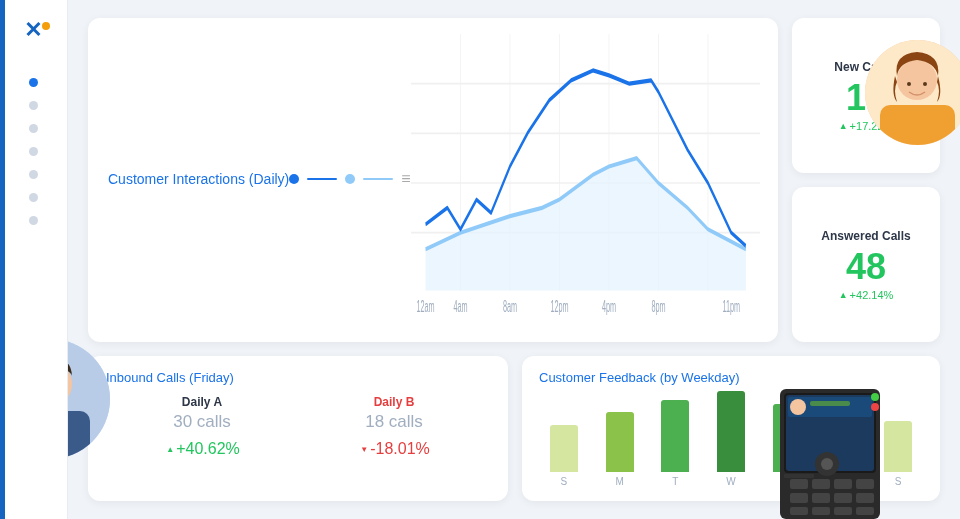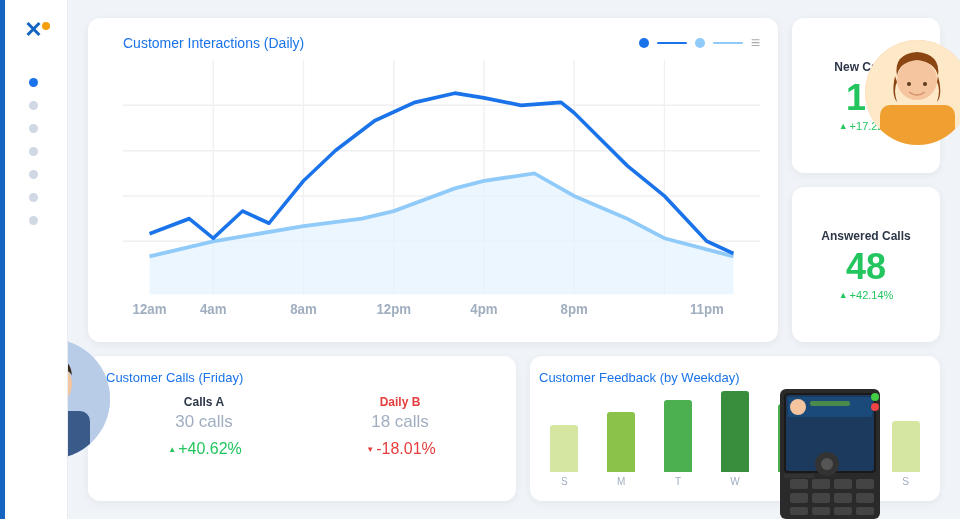--- a/index.html
+++ b/index.html
@@ -75,25 +75,25 @@
     .top-row {
       display: flex;
       gap: 14px;
       flex: 1;
     }
 
     
     .chart-card {
       background: #fff;
       border-radius: 12px;
-      padding: 16px 18px 10px 35px;
+      padding: 16px 18px 10px 20px;
       flex: 1;
       box-shadow: 0 2px 8px rgba(0,0,0,0.06);
       display: flex;
-      flex-direction: column;
+      flex-direction: row;
     }
     .chart-header {
       display: flex;
       align-items: center;
       justify-content: space-between;
       margin-bottom: 8px;
     }
     .chart-title {
       font-size: 14px;
       font-weight: 600;
@@ -119,21 +119,20 @@
       border-radius: 1px;
     }
     .chart-menu {
       font-size: 16px;
       color: #aaa;
       cursor: pointer;
     }
     .chart-area {
       flex: 1;
       position: relative;
-      font-weight: bold;
     }
     svg.chart-svg {
       width: 100%;
       height: 100%;
     }
 
     
     .stats-column {
       display: flex;
       flex-direction: column;
@@ -237,21 +236,21 @@
       gap: 2px;
     }
     .change-val.down { color: #e53e3e; }
     .change-val.up::before { content: '▲'; font-size: 8px; }
     .change-val.down::before { content: '▼'; font-size: 8px; }
 
     
     .feedback-card {
       background: #fff;
       border-radius: 12px;
-      padding: 14px 9px;
+      padding: 14px 17px;
       flex: 1;
       box-shadow: 0 2px 8px rgba(0,0,0,0.06);
       display: flex;
       flex-direction: column;
     }
     .feedback-title {
       font-size: 13px;
       font-weight: 600;
       color: #2d3748;
       margin-bottom: 6px;
@@ -414,25 +413,25 @@
         <div class="stat-value">48</div>
         <div class="stat-change up">+42.14%</div>
       </div>
     </div>
   </div>
 
   <div class="bottom-row">
 
     <div class="inbound-card">
       <div class="inbound-title">
-        <span>Customer Calls</span><span> (Friday)</span>
+        <span>Inbound Calls</span><span> (Friday)</span>
       </div>
       <div class="inbound-teams">
         <div class="team-col">
-          <span class="team-label">Calls A</span>
+          <span class="team-label">Daily A</span>
           <span class="team-calls">30 calls</span>
         </div>
         <div class="team-col">
           <span class="team-label red">Daily B</span>
           <span class="team-calls">18 calls</span>
         </div>
       </div>
       <div class="inbound-changes">
         <span class="change-val up">+40.62%</span>
         <span class="change-val down">-18.01%</span>

